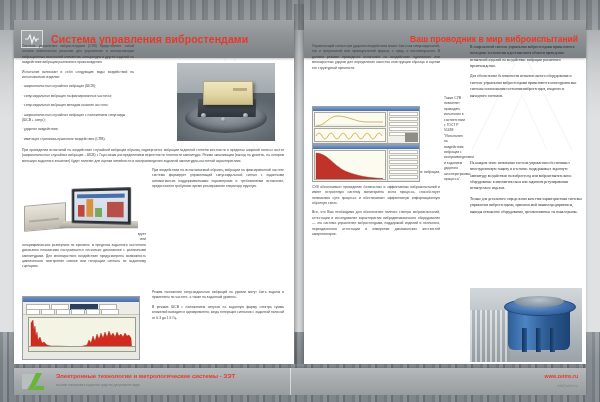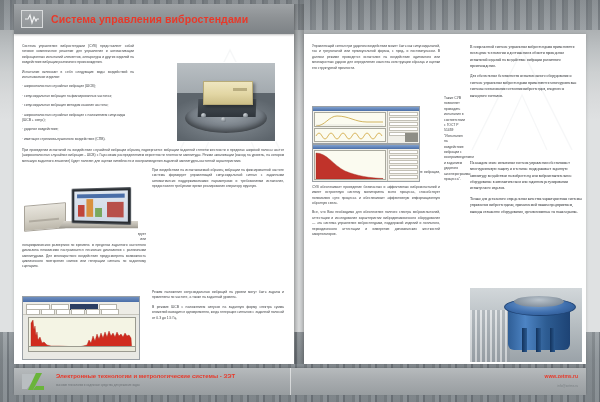--- a/index.html
+++ b/index.html
@@ -38,21 +38,21 @@
     background:
       repeating-linear-gradient(90deg,
         rgba(110,116,120,.5) 0px, rgba(110,116,120,.5) 4px,
         rgba(160,166,170,.35) 4px, rgba(160,166,170,.35) 10px,
         rgba(90,96,102,.45) 10px, rgba(90,96,102,.45) 12px),
       linear-gradient(180deg,#7d8286 0%,#9ba0a4 100%);
   }
 
   
   .hdr{
-    position:absolute;top:4px;height:30px;
+    position:absolute;top:20px;height:38px;
     background:linear-gradient(180deg,#9fa3a6 0%,#8e9295 45%,#7d8286 100%);
     box-shadow:0 1px 2px rgba(0,0,0,.25);
     z-index:5;
   }
   .hdr-left{left:14px;width:280px;display:flex;align-items:center;}
   .hdr-right{left:304px;width:282px;display:flex;align-items:center;justify-content:flex-end;}
   .logo-box{
     width:20px;height:16px;margin-left:7px;margin-right:8px;
     border:1px solid #d9dbdc;background:rgba(255,255,255,.12);
     display:flex;align-items:center;justify-content:center;flex:none;
@@ -259,20 +259,23 @@
 
   <div class="hdr hdr-left">
     <span class="logo-box">
       <svg width="16" height="12" viewBox="0 0 16 12">
         <path d="M1 6 H4 L6 2 L8 10 L10 4 L12 8 L13 6 H15" fill="none" stroke="#f2f3f4" stroke-width="1.1"></path>
       </svg>
     </span>
     <span class="hdr-title">Система управления вибростендами</span>
   </div>
 
+  <div class="hdr hdr-right">
+    <span class="hdr-tag">Ваш проводник в мир виброиспытаний</span>
+  </div>
 
   <div class="sheet sheet-left">
     <span class="wm">
       <svg width="120" height="120" viewBox="0 0 120 120">
         <path d="M10 110 L60 10 L110 110" fill="none" stroke="#eceef0" stroke-width="1.4"></path>
         <path d="M35 110 L60 55 L85 110" fill="none" stroke="#eceef0" stroke-width="1.2"></path>
       </svg>
     </span>
   </div>
 

